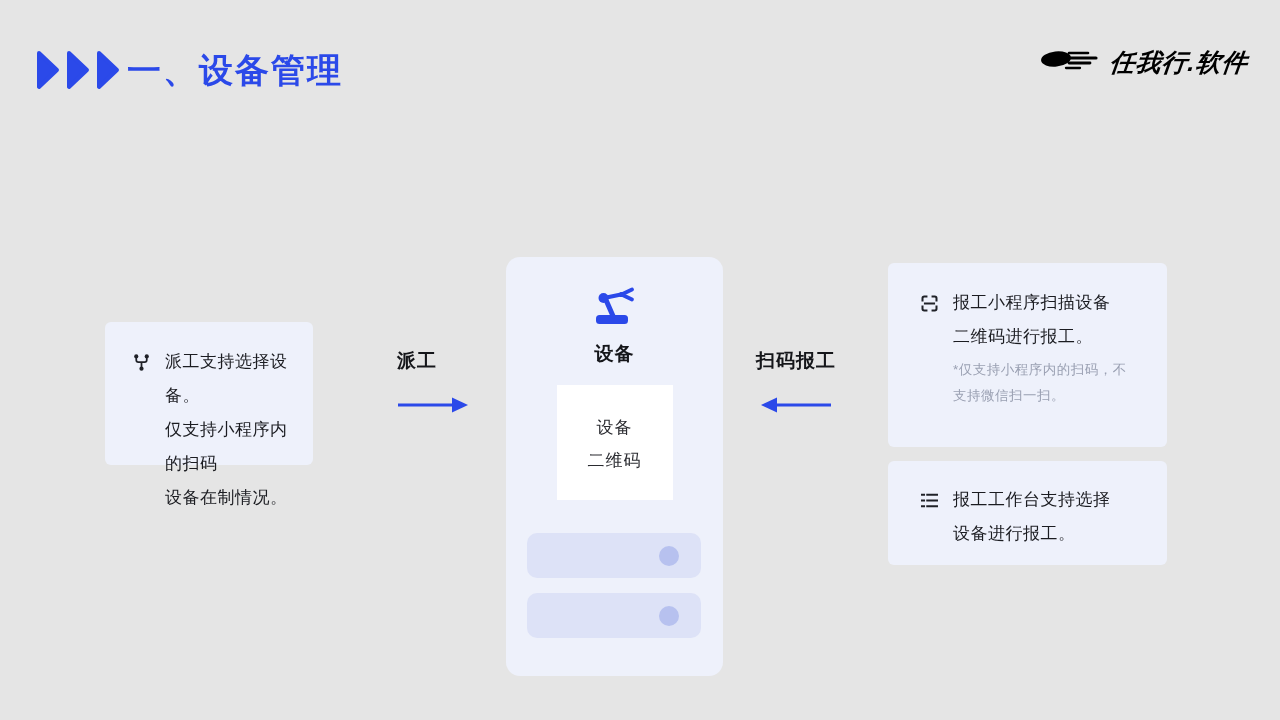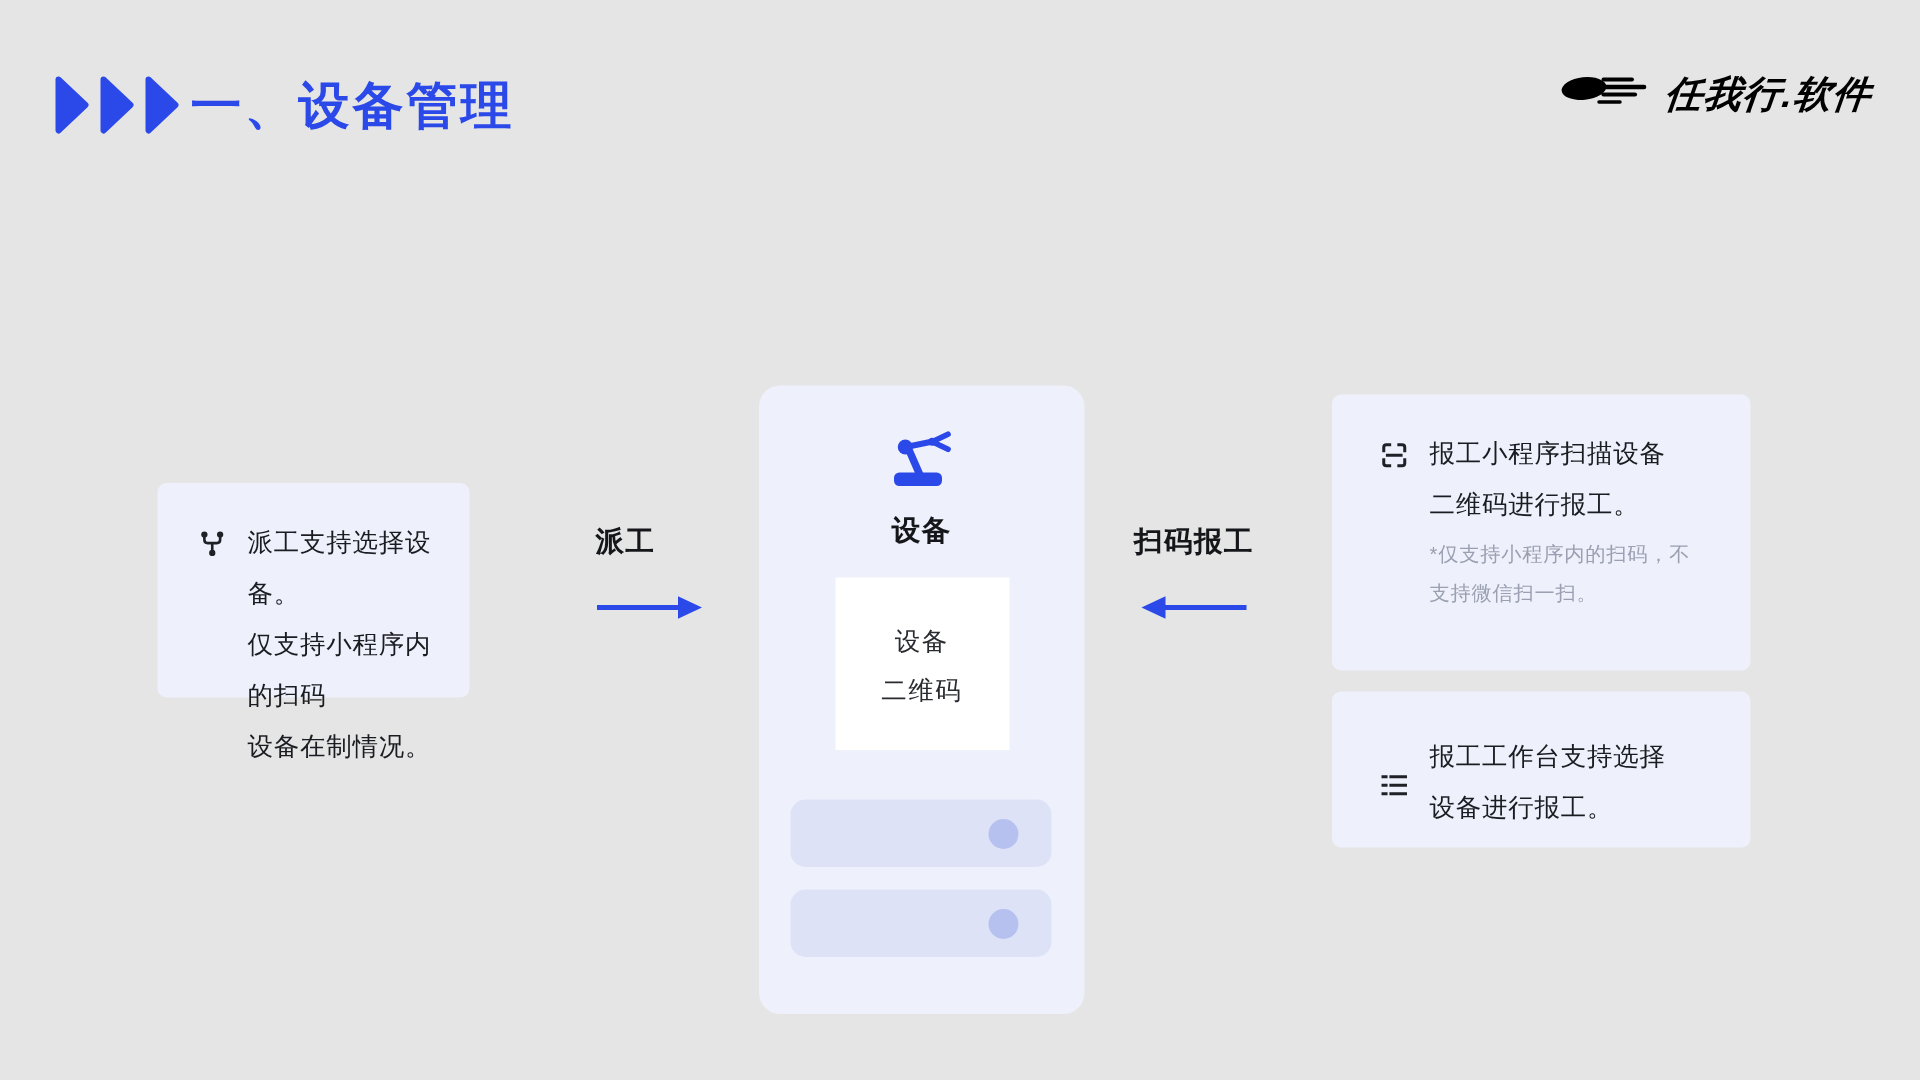--- a/index.html
+++ b/index.html
@@ -22,21 +22,21 @@
               align-items:flex-start; }
   .info-icon { flex:0 0 auto; margin-right:13px; margin-top:7px; }
   .info-lines { font-size:17px; color:#1b1c21; line-height:34px; letter-spacing:0.5px; }
   .info-lines span { display:block; }
   .note-lines { font-size:13.5px; color:var(--noteGray); line-height:26px; margin-top:3px;
                 letter-spacing:0.5px; }
   .note-lines span { display:block; }
 
   .left-box  { left:105px; top:322px; width:208px; height:143px; padding:23px 14px 0 26px; }
   .rt-box    { left:888px; top:263px; width:279px; height:184px; padding:23px 10px 0 31px; }
-  .rb-box    { left:888px; top:461px; width:279px; height:104px; padding:22px 10px 4px 31px;align-items:center; }
+  .rb-box    { left:888px; top:461px; width:279px; height:104px; padding:22px 10px 4px 31px; }
 
   
   .flow { position:absolute; top:348px; display:flex; flex-direction:column; }
   .flow-dispatch { left:397px; width:74px; }
   .flow-scan { left:756px; width:92px; }
   .flow-label { font-size:19px; font-weight:700; color:#15161a; letter-spacing:1px; }
   .flow-arrow { margin-top:22px; }
 
   
   .device-card { position:absolute; left:506px; top:224px; width:217px; height:419px;

